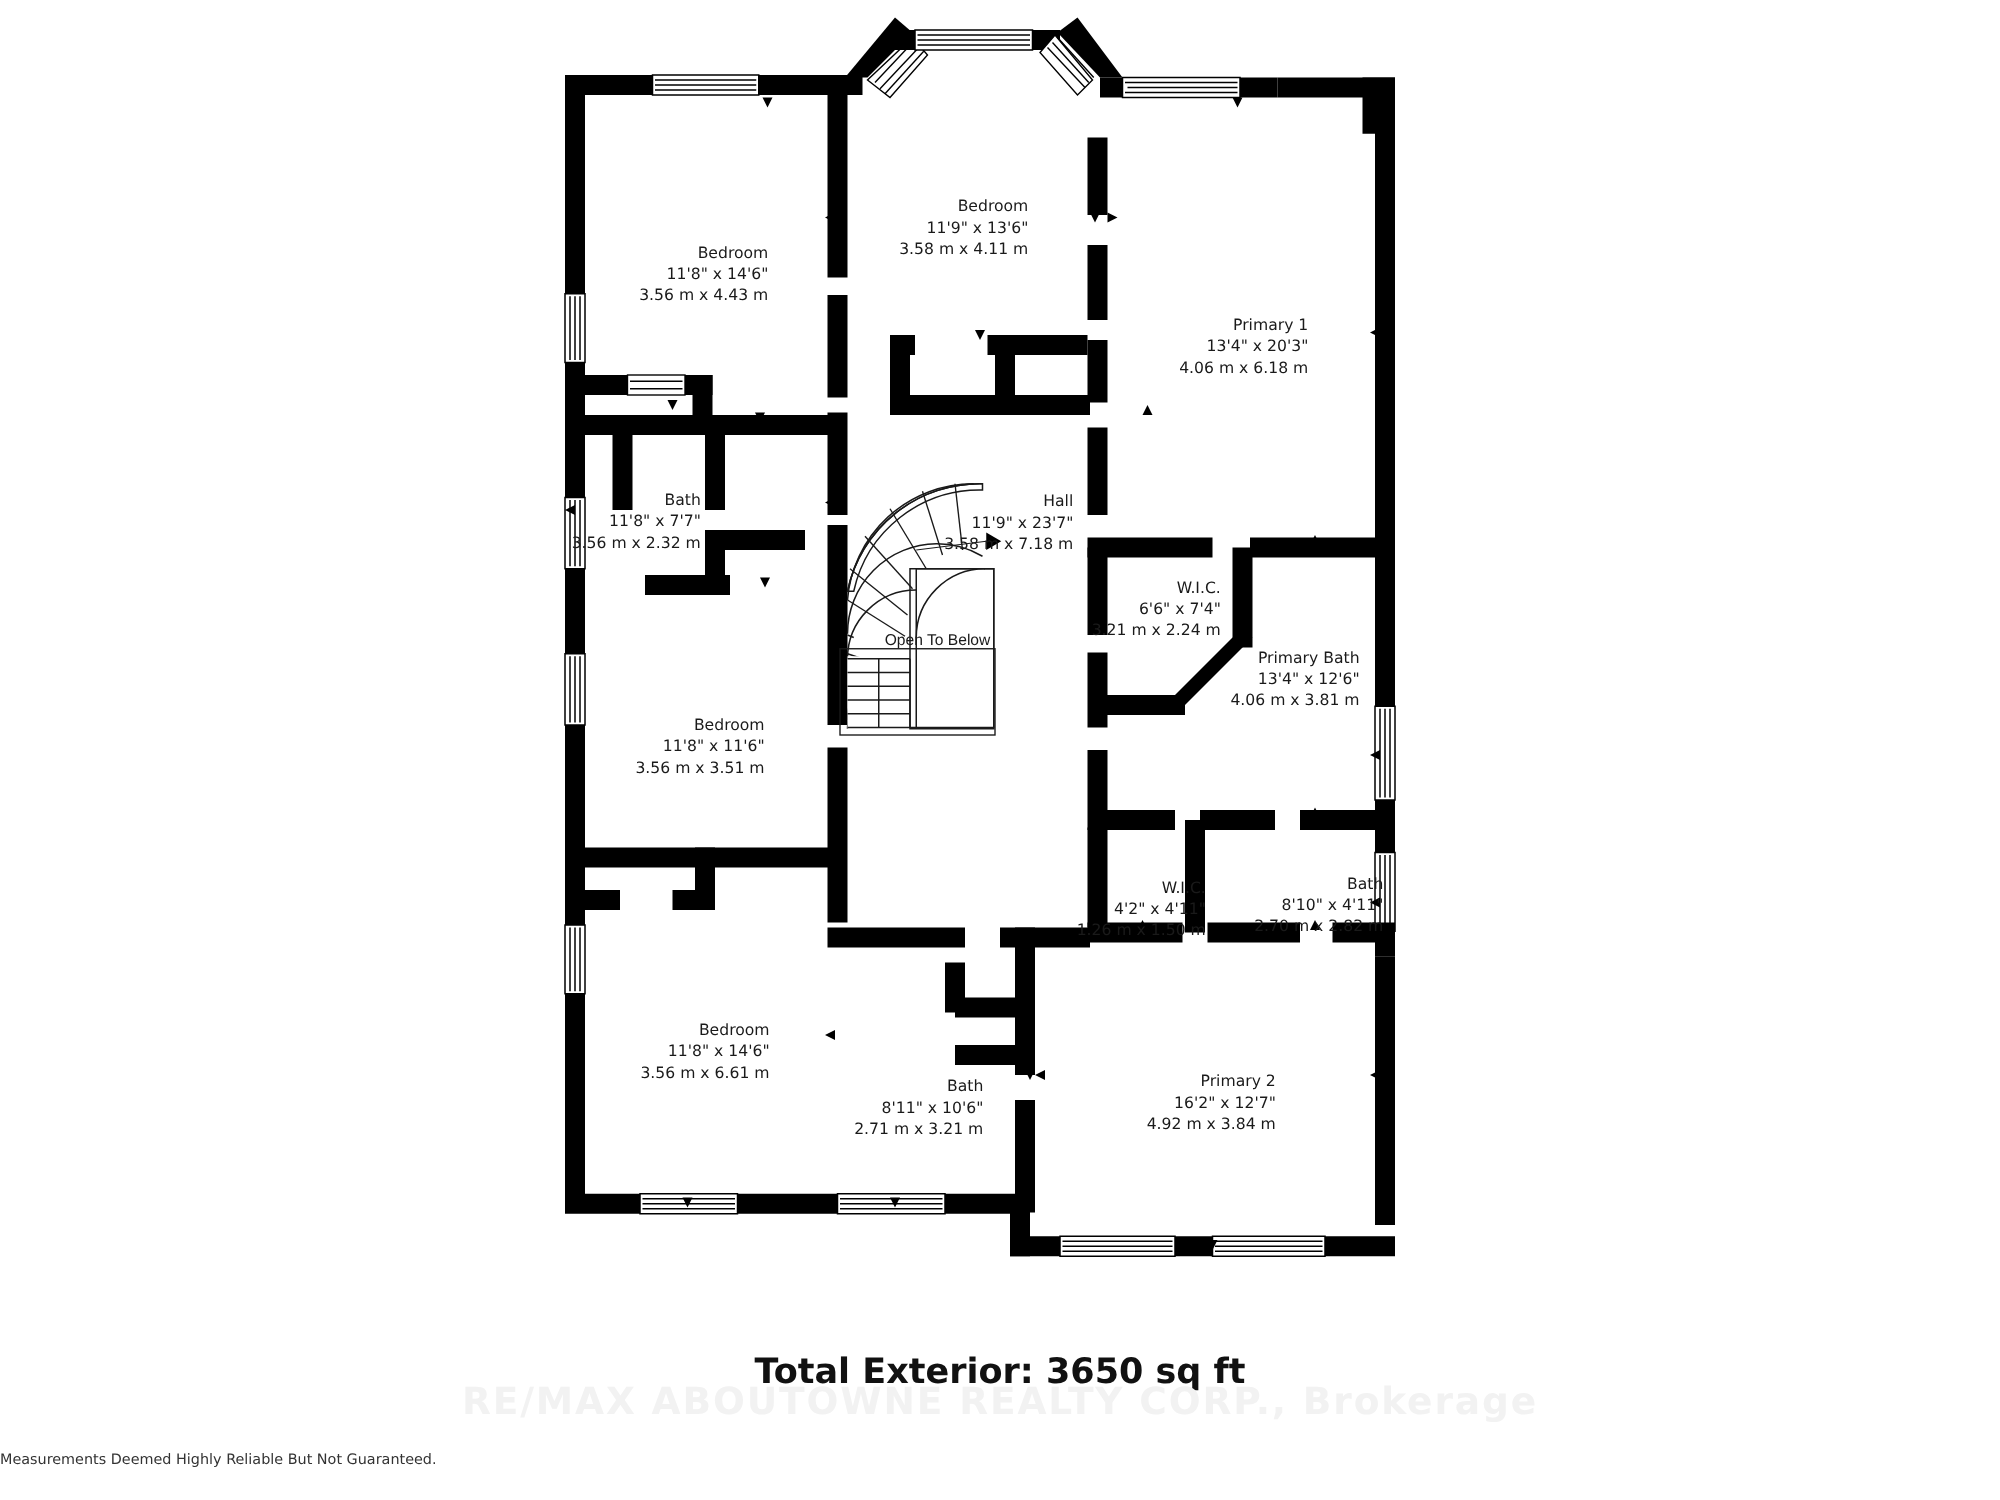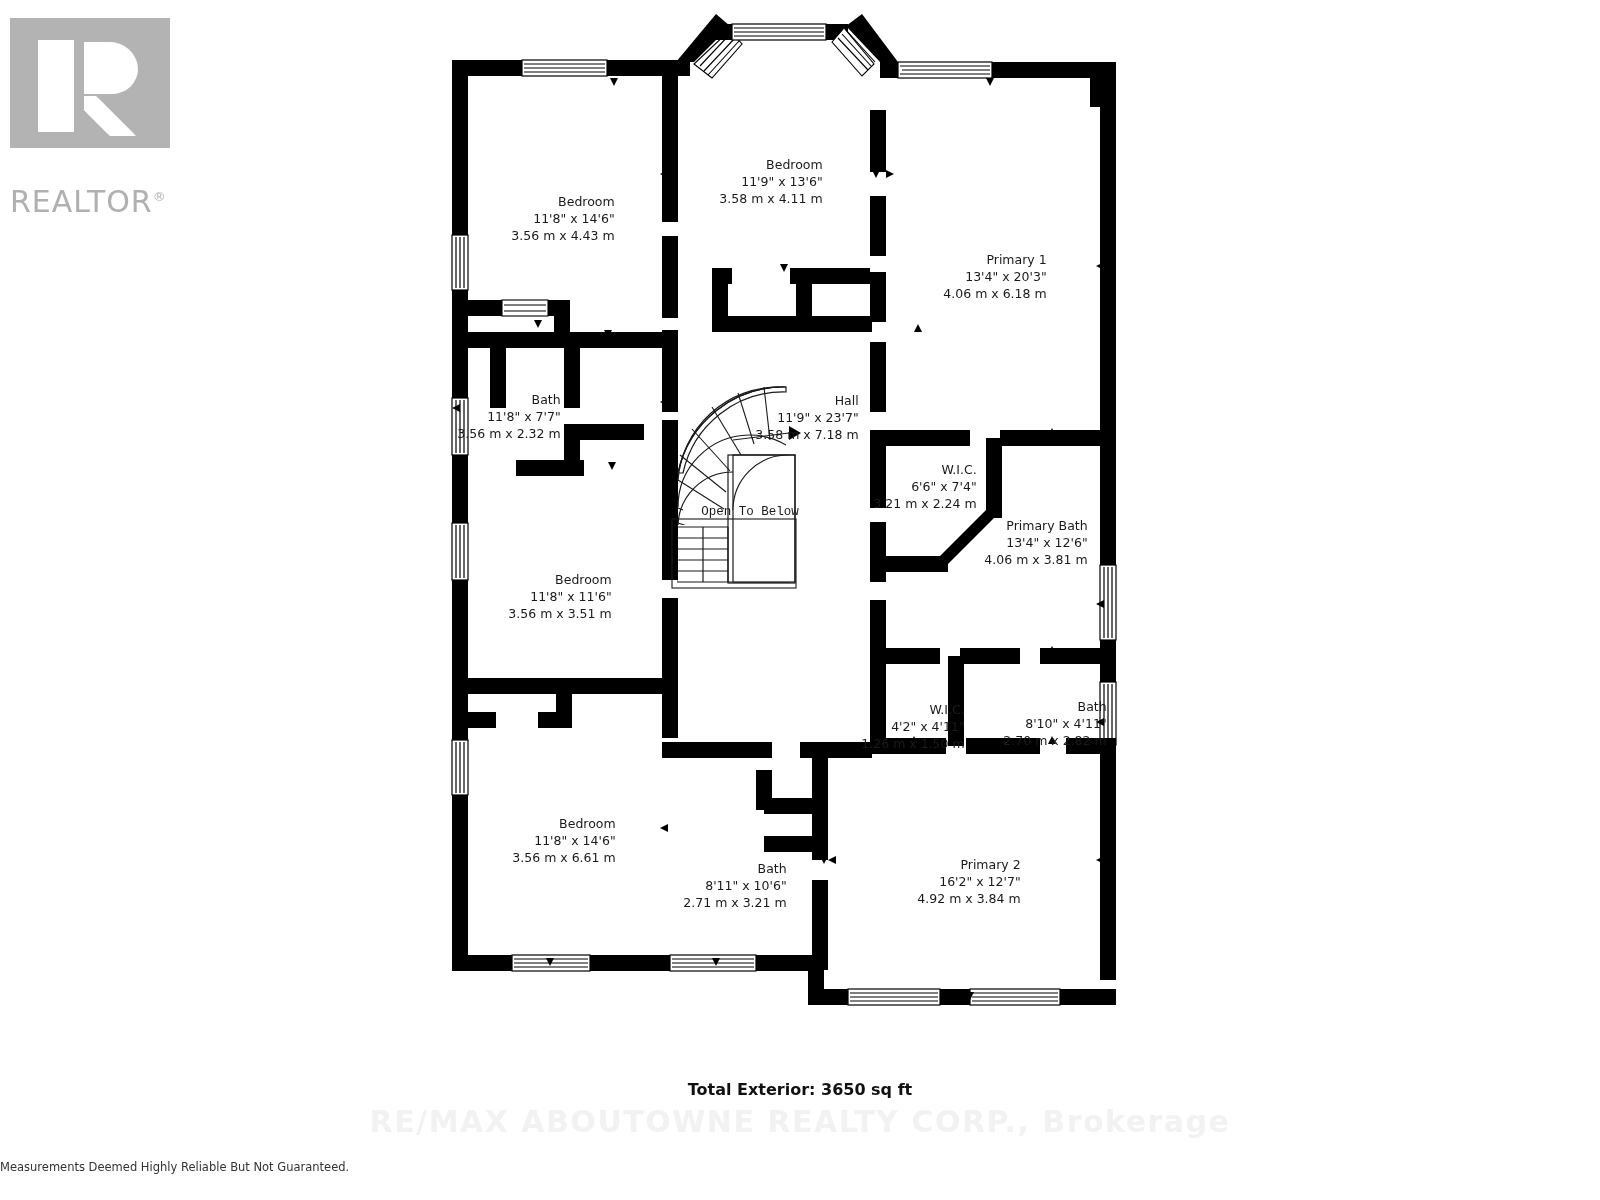--- a/index.html
+++ b/index.html
@@ -23,53 +23,36 @@
   #plan-svg{position:absolute;left:0;top:0;}
 
   
   .room-label{position:absolute;text-align:right;white-space:nowrap;
      font-family:"DejaVu Sans","Liberation Sans",sans-serif;
      color:#1a1a1a;line-height:1.35;transform:translateX(-50%);}
   .room-label .rl-name{font-size:12.5px;}
   .room-label .rl-imp{font-size:12.5px;}
   .room-label .rl-met{font-size:12.5px;}
   .open-below{position:absolute;font-size:12.5px;white-space:nowrap;transform:translateX(-50%);
-     font-family:Liberation Mono, monospace;color:#1a1a1a;}
+     font-family:Liberation Sans, sans-serif;color:#1a1a1a;}
   #total-exterior{position:absolute;left:0;top:1080px;width:1600px;text-align:center;
-     font-size:16px;font-weight:bold;color:#111;
+     font-size:28px;font-weight:bold;color:#111;
      font-family:"DejaVu Sans","Liberation Sans",sans-serif;}
   #watermark{position:absolute;left:0;top:1104px;width:1600px;text-align:center;
      font-size:30px;font-weight:bold;color:#f2f2f2;letter-spacing:1.5px;white-space:nowrap;
      font-family:"DejaVu Sans","Liberation Sans",sans-serif;}
   #disclaimer{position:absolute;left:0;top:1160px;width:1600px;
      font-size:11.5px;color:#333;
      font-family:"DejaVu Sans","Liberation Sans",sans-serif;}
 </style>
 </head>
 <body>
 
 <div id="plan-root">
 
-  <div id="realtor-logo">
-    <div id="realtor-mark">
-
-      <div class="r-stem" style="left:28px;top:22px;width:36px;height:92px;"></div>
-      <div class="r-stem" style="left:64px;top:22px;width:8px;height:4px;"></div>
-      <svg width="160" height="130" style="position:absolute;left:0;top:0;">
-        <path d="M72,22 L104,22 A32,30 0 0 1 104,82 L88,82 L118,114 L85,114 L58,84 L58,22 Z" fill="#b3b3b3"></path>
-        <path d="M72,26 L102,26 A26,25 0 0 1 102,76 L72,76 Z" fill="#ffffff" transform="translate(0,0)"></path>
-        <path d="M72,78 L86,78 L124,116 L98,116 L72,90 Z" fill="#ffffff"></path>
-        <rect x="28" y="22" width="36" height="92" fill="#ffffff"></rect>
-        <rect x="64" y="22" width="10" height="92" fill="#b3b3b3"></rect>
-        <path d="M74,24 L100,24 A27,26 0 0 1 100,76 L74,76 Z" fill="#ffffff"></path>
-        <path d="M74,80 L88,80 L126,118 L100,118 L74,92 Z" fill="#ffffff"></path>
-      </svg>
-    </div>
-    <div id="realtor-word"><span>REALTOR</span><sup>®</sup></div>
-  </div>
 
   <svg id="plan-svg" width="1600" height="1060" viewBox="0 0 1600 1060">
 
     <g>
       <rect x="455" y="60" width="660" height="910" fill="#ffffff"></rect>
     </g>
 
     <g fill="#000000">
 
       <rect x="452" y="60" width="16" height="175"></rect>

